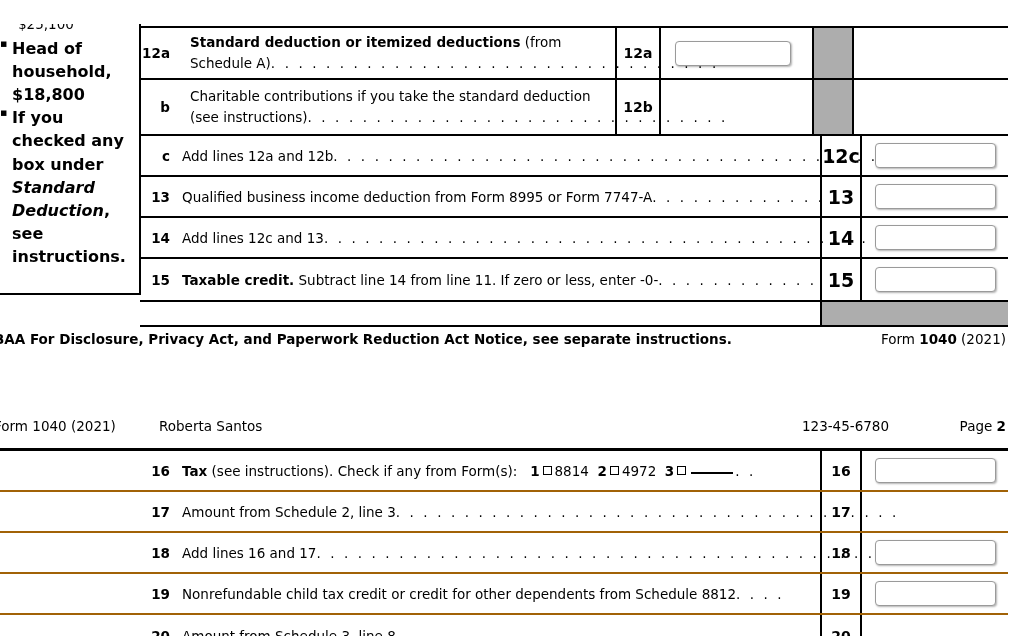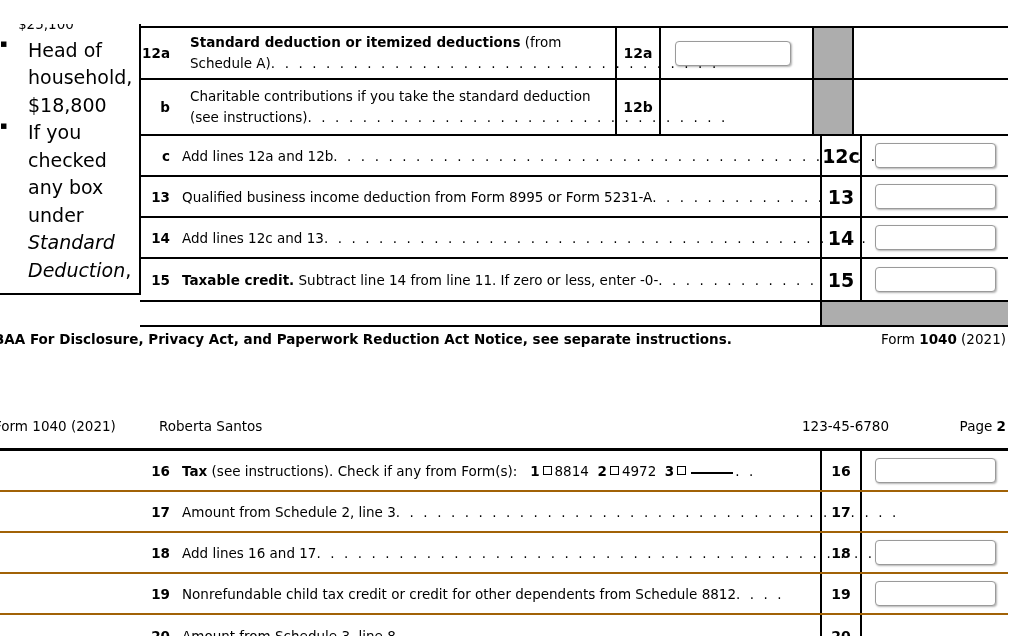--- a/index.html
+++ b/index.html
@@ -44,25 +44,26 @@
     position: relative;
     top: -9px;
   }
   .sidebar ul {
     list-style: none;
     margin: 0; padding: 0;
     position: relative;
     top: -7px;
   }
   .sidebar li {
-    font-size: 19px;
+    font-size: 16px;
     line-height: 1.45;
     position: relative;
-    padding-left: 28px;
+    padding-left: 12px;
     margin-bottom: 0px;
+    font-weight: bold;
   }
   .sidebar li::before {
     content: "\25AA";
     position: absolute;
     left: 0; top: -1px;
     font-size: 11px;
   }
 
   
   .p1-body {
@@ -347,21 +348,21 @@
         </div>
         <div class="lnbox">12c</div>
         <div class="amtbox">
           <div class="field"></div>
         </div>
       </div>
 
       <div class="row-std">
         <div class="numcol wide">13</div>
         <div class="desc">
-          <span class="desc-text nowrap"><span>Qualified business income deduction from Form 8995 or Form 5231-A</span><span class="leader">. . . . . . . . . . . . .</span></span>
+          <span class="desc-text nowrap"><span>Qualified business income deduction from Form 8995 or Form 7747-A</span><span class="leader">. . . . . . . . . . . . .</span></span>
         </div>
         <div class="lnbox">13</div>
         <div class="amtbox">
           <div class="field"></div>
         </div>
       </div>
 
       <div class="row-std">
         <div class="numcol wide">14</div>
         <div class="desc">

